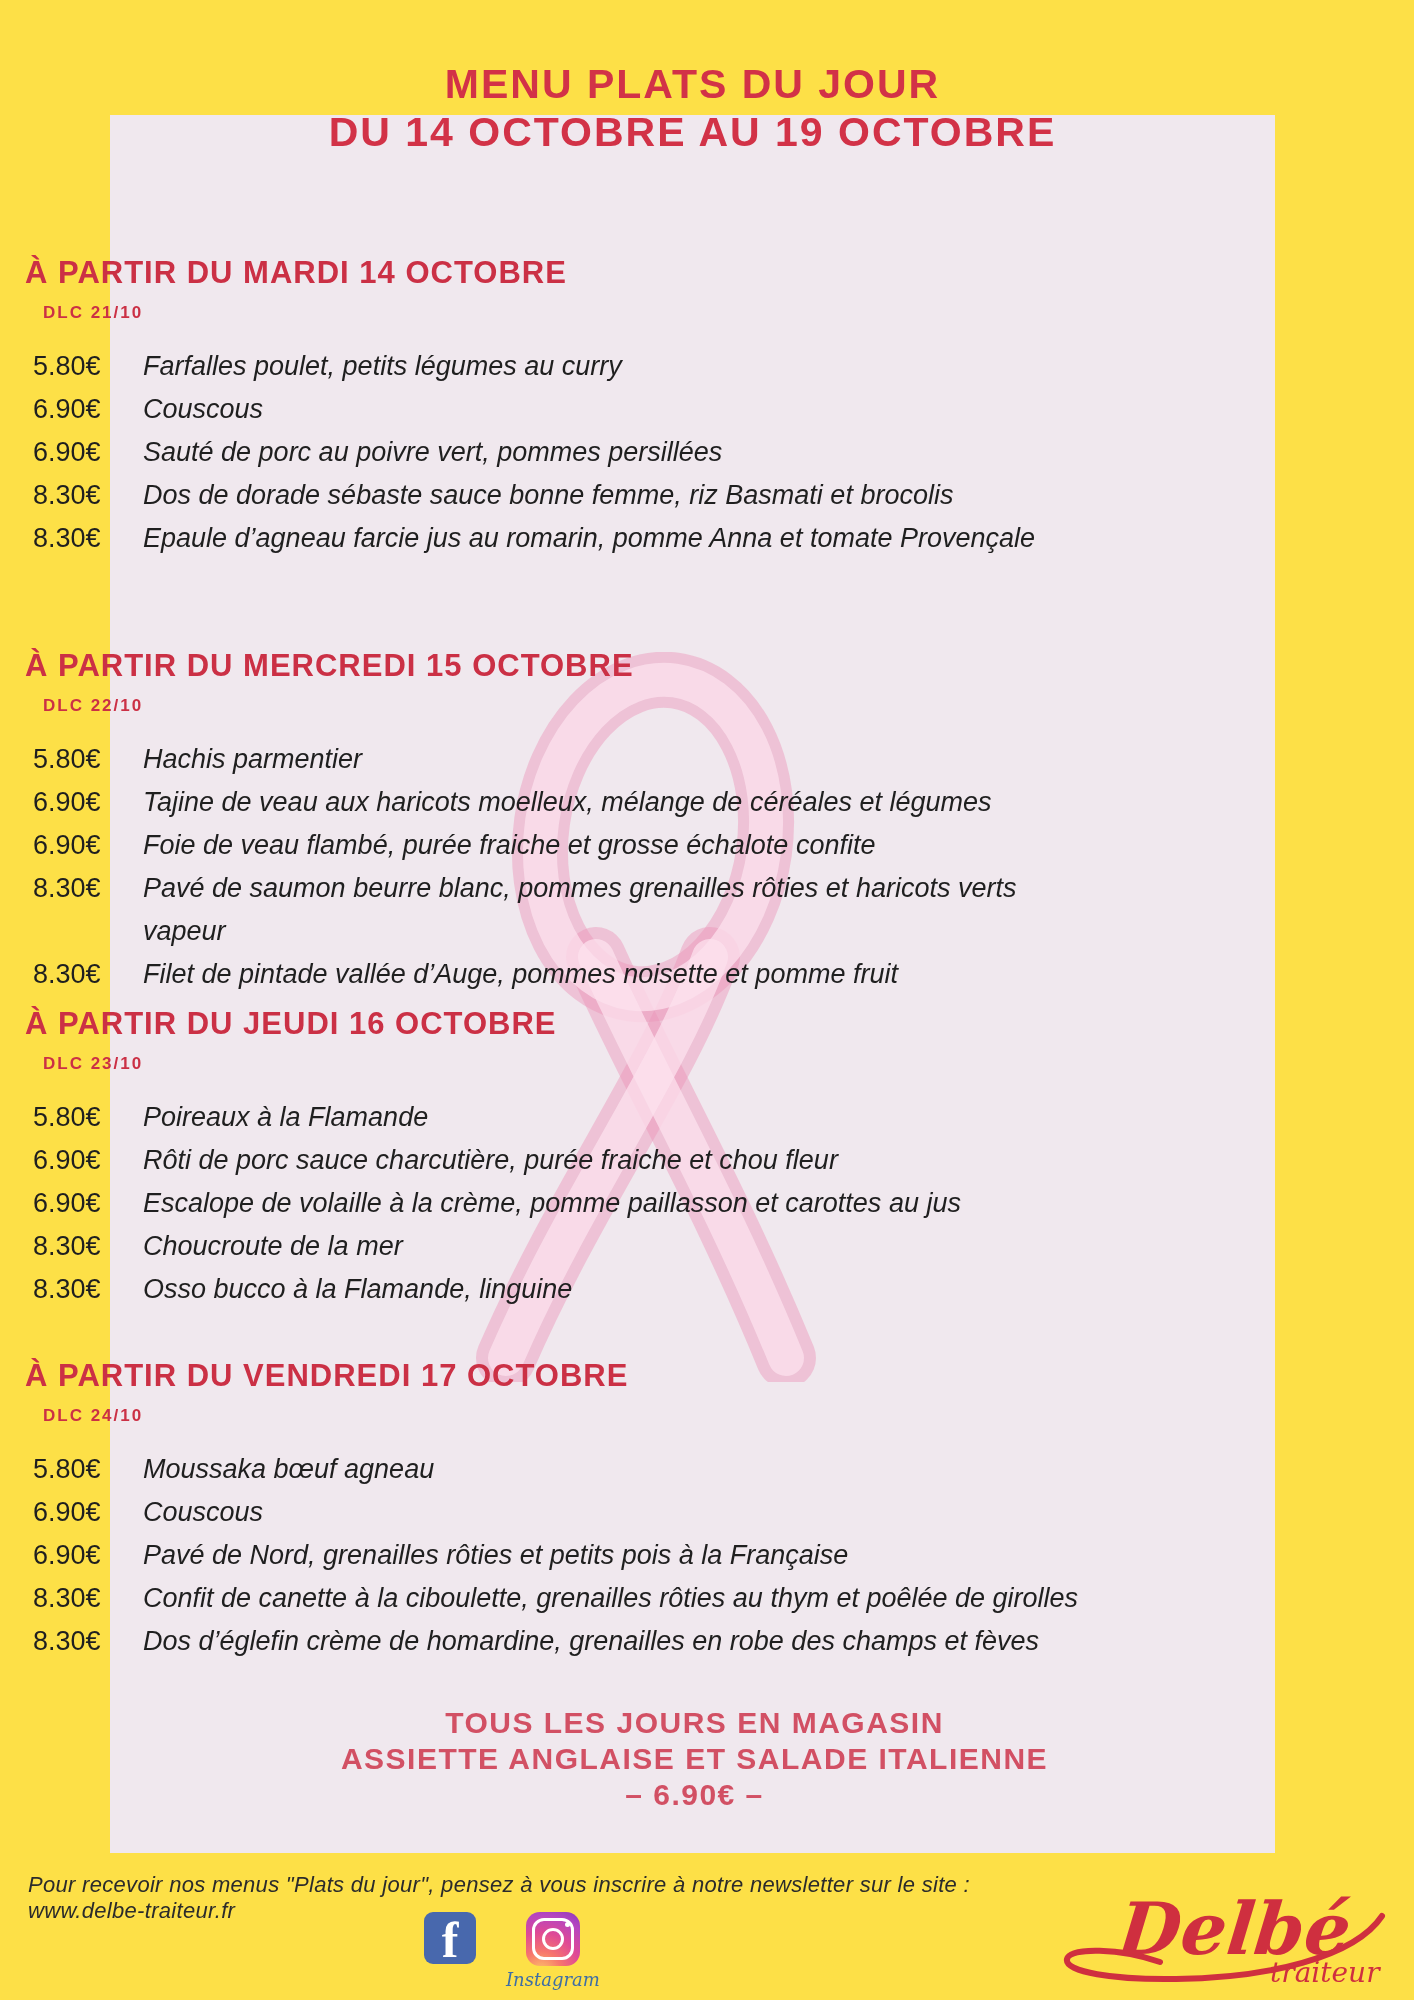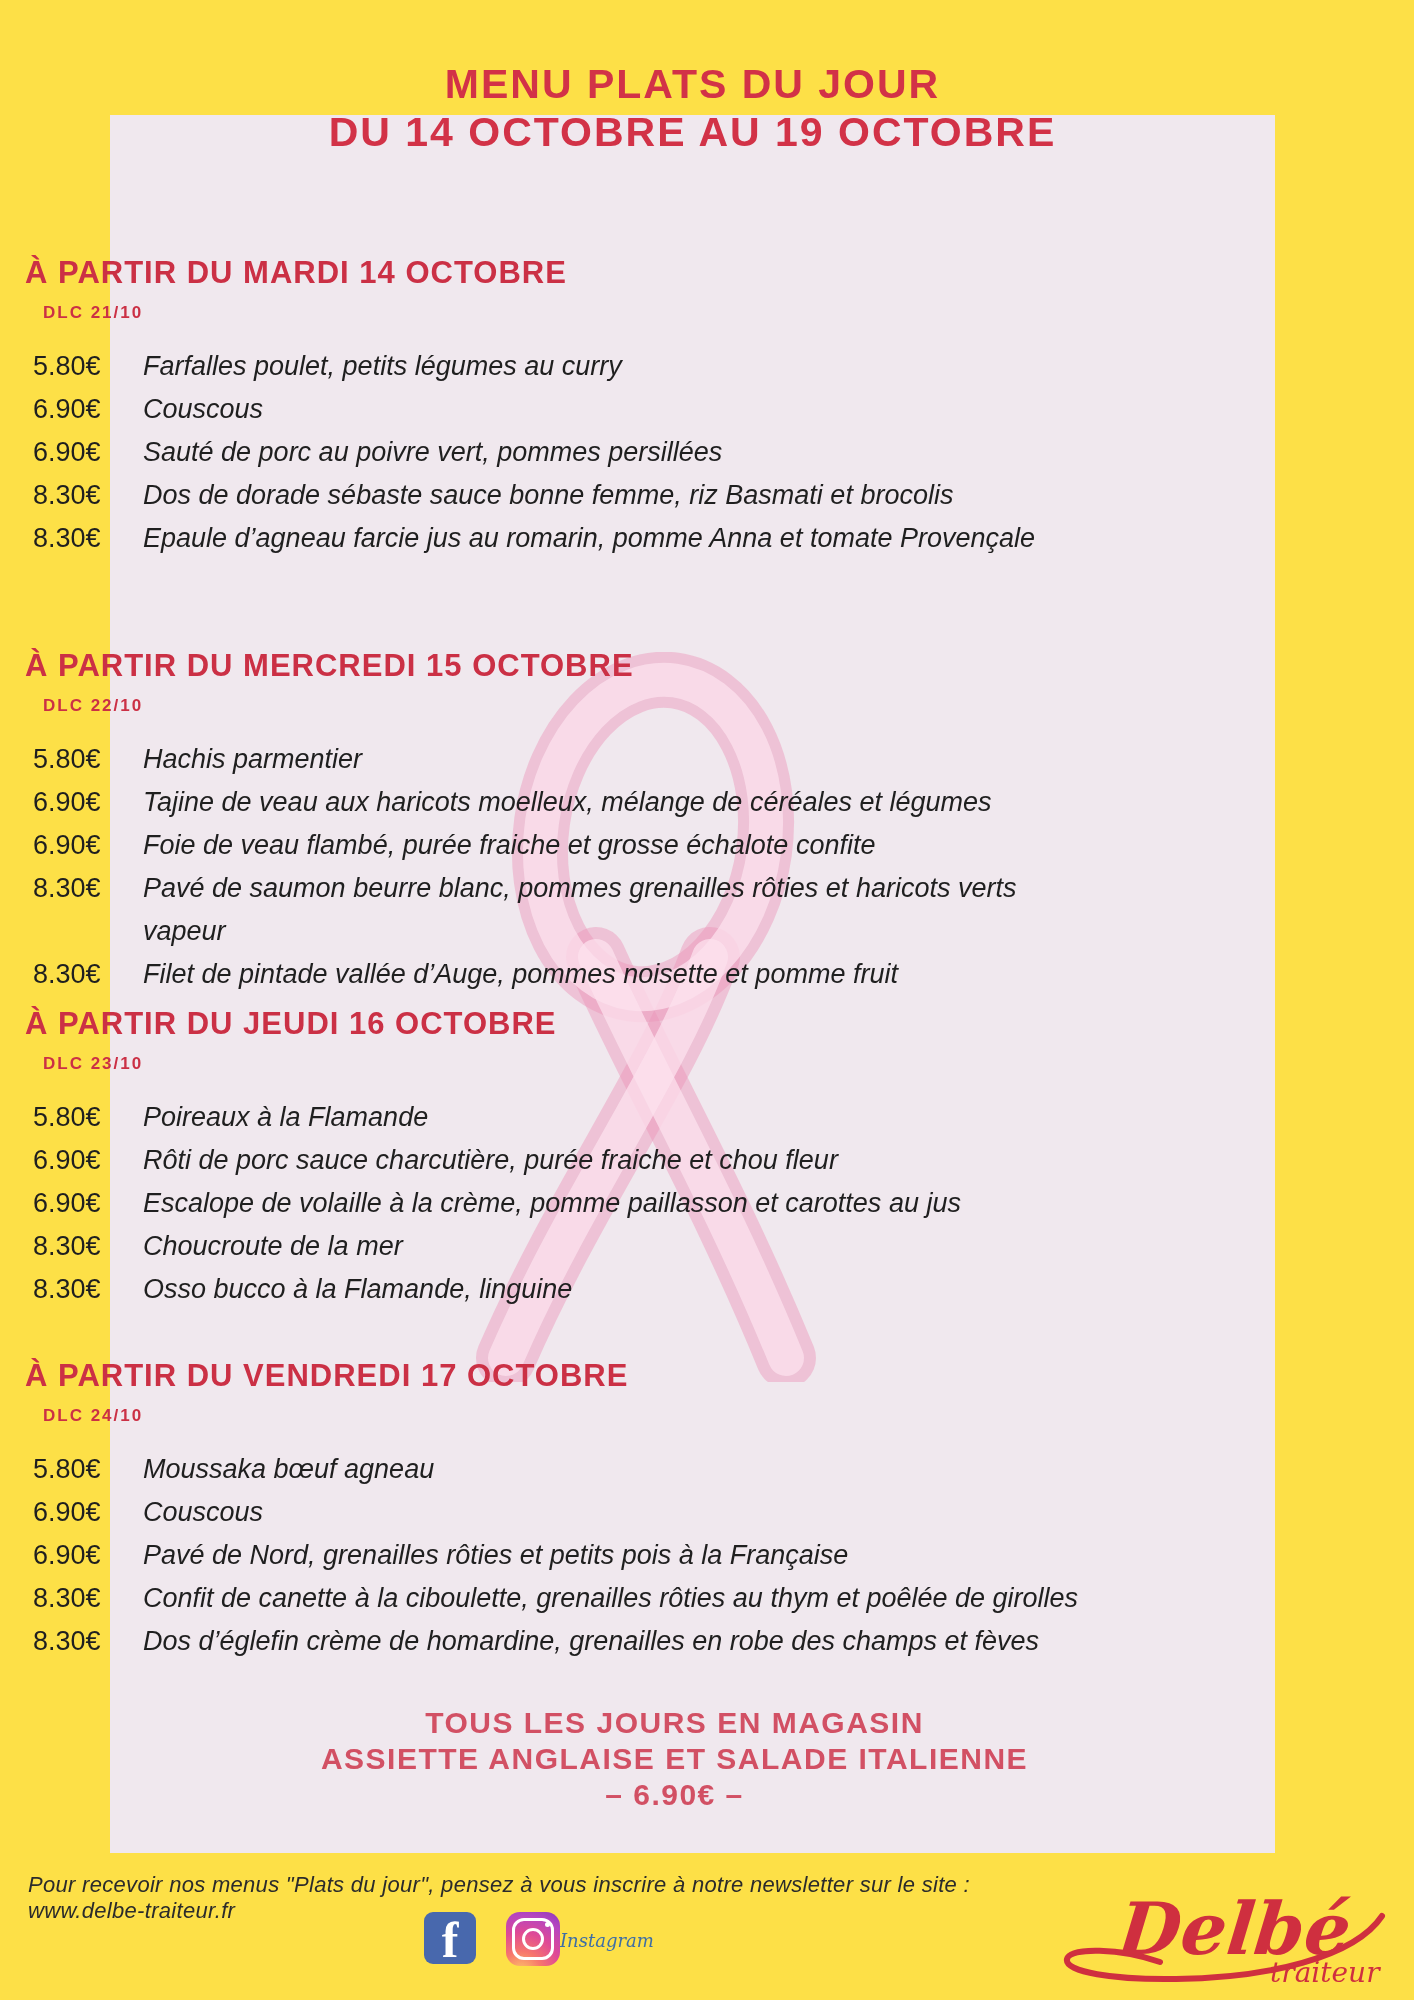--- a/index.html
+++ b/index.html
@@ -21,34 +21,34 @@
   .section:nth-of-type(3){margin-top:8px;}
   .section:nth-of-type(4){margin-top:45px;}
   .sec-header{font-size:31px;font-weight:800;color:#cb3045;letter-spacing:1px;line-height:40px;}
   .sec-dlc{font-size:17px;font-weight:800;color:#cb3045;letter-spacing:2px;margin:4px 0 0 18px;line-height:32px;}
   .items{margin-top:16px;}
   .item{display:flex;font-size:27px;line-height:43px;color:#1f1f1f;}
   .item .price{width:88px;margin-left:8px;flex:none;}
   .item .name{margin-left:22px;white-space:pre-line;font-style:italic;}
 
   .promo{
-    position:absolute;left:92px;top:1705px;width:1165px;text-align:center;
+    position:absolute;left:112px;top:1705px;width:1165px;text-align:center;
     color:#d25064;font-weight:800;font-size:30px;line-height:36px;letter-spacing:1.5px;
   }
   .newsletter{
     position:absolute;left:28px;top:1872px;width:1010px;
     font-size:22px;font-style:italic;color:#2b2b2b;letter-spacing:0.3px;
   }
   .social{position:absolute;left:424px;top:1912px;display:flex;align-items:flex-start;gap:30px;}
   .fb{
     width:52px;height:52px;background:#4868ad;border-radius:9px;color:#ffffff;
     display:flex;align-items:flex-end;justify-content:center;overflow:hidden;
     font-family:"Liberation Serif",serif;font-weight:bold;font-size:50px;line-height:48px;
   }
-  .ig-wrap{display:flex;flex-direction:row;align-items:center;}
+  .ig-wrap{display:flex;flex-direction:column;align-items:center;}
   .ig{
     width:54px;height:54px;border-radius:14px;position:relative;
     background:radial-gradient(circle at 28% 110%, #fdc468 0%, #f7766c 28%, #df4996 55%, #b545c1 80%, #8a3ab9 100%);
   }
   .ig .frame{position:absolute;inset:6px;border:3px solid #ffffff;border-radius:12px;}
   .ig .lens{position:absolute;inset:16px;border:3px solid #ffffff;border-radius:50%;}
   .ig .dot{position:absolute;top:10px;right:10px;width:5px;height:5px;background:#ffffff;border-radius:50%;}
   .ig-label{
     margin-top:3px;font-family:"DejaVu Serif",serif;font-style:italic;
     color:#3e6ea5;font-size:18px;

